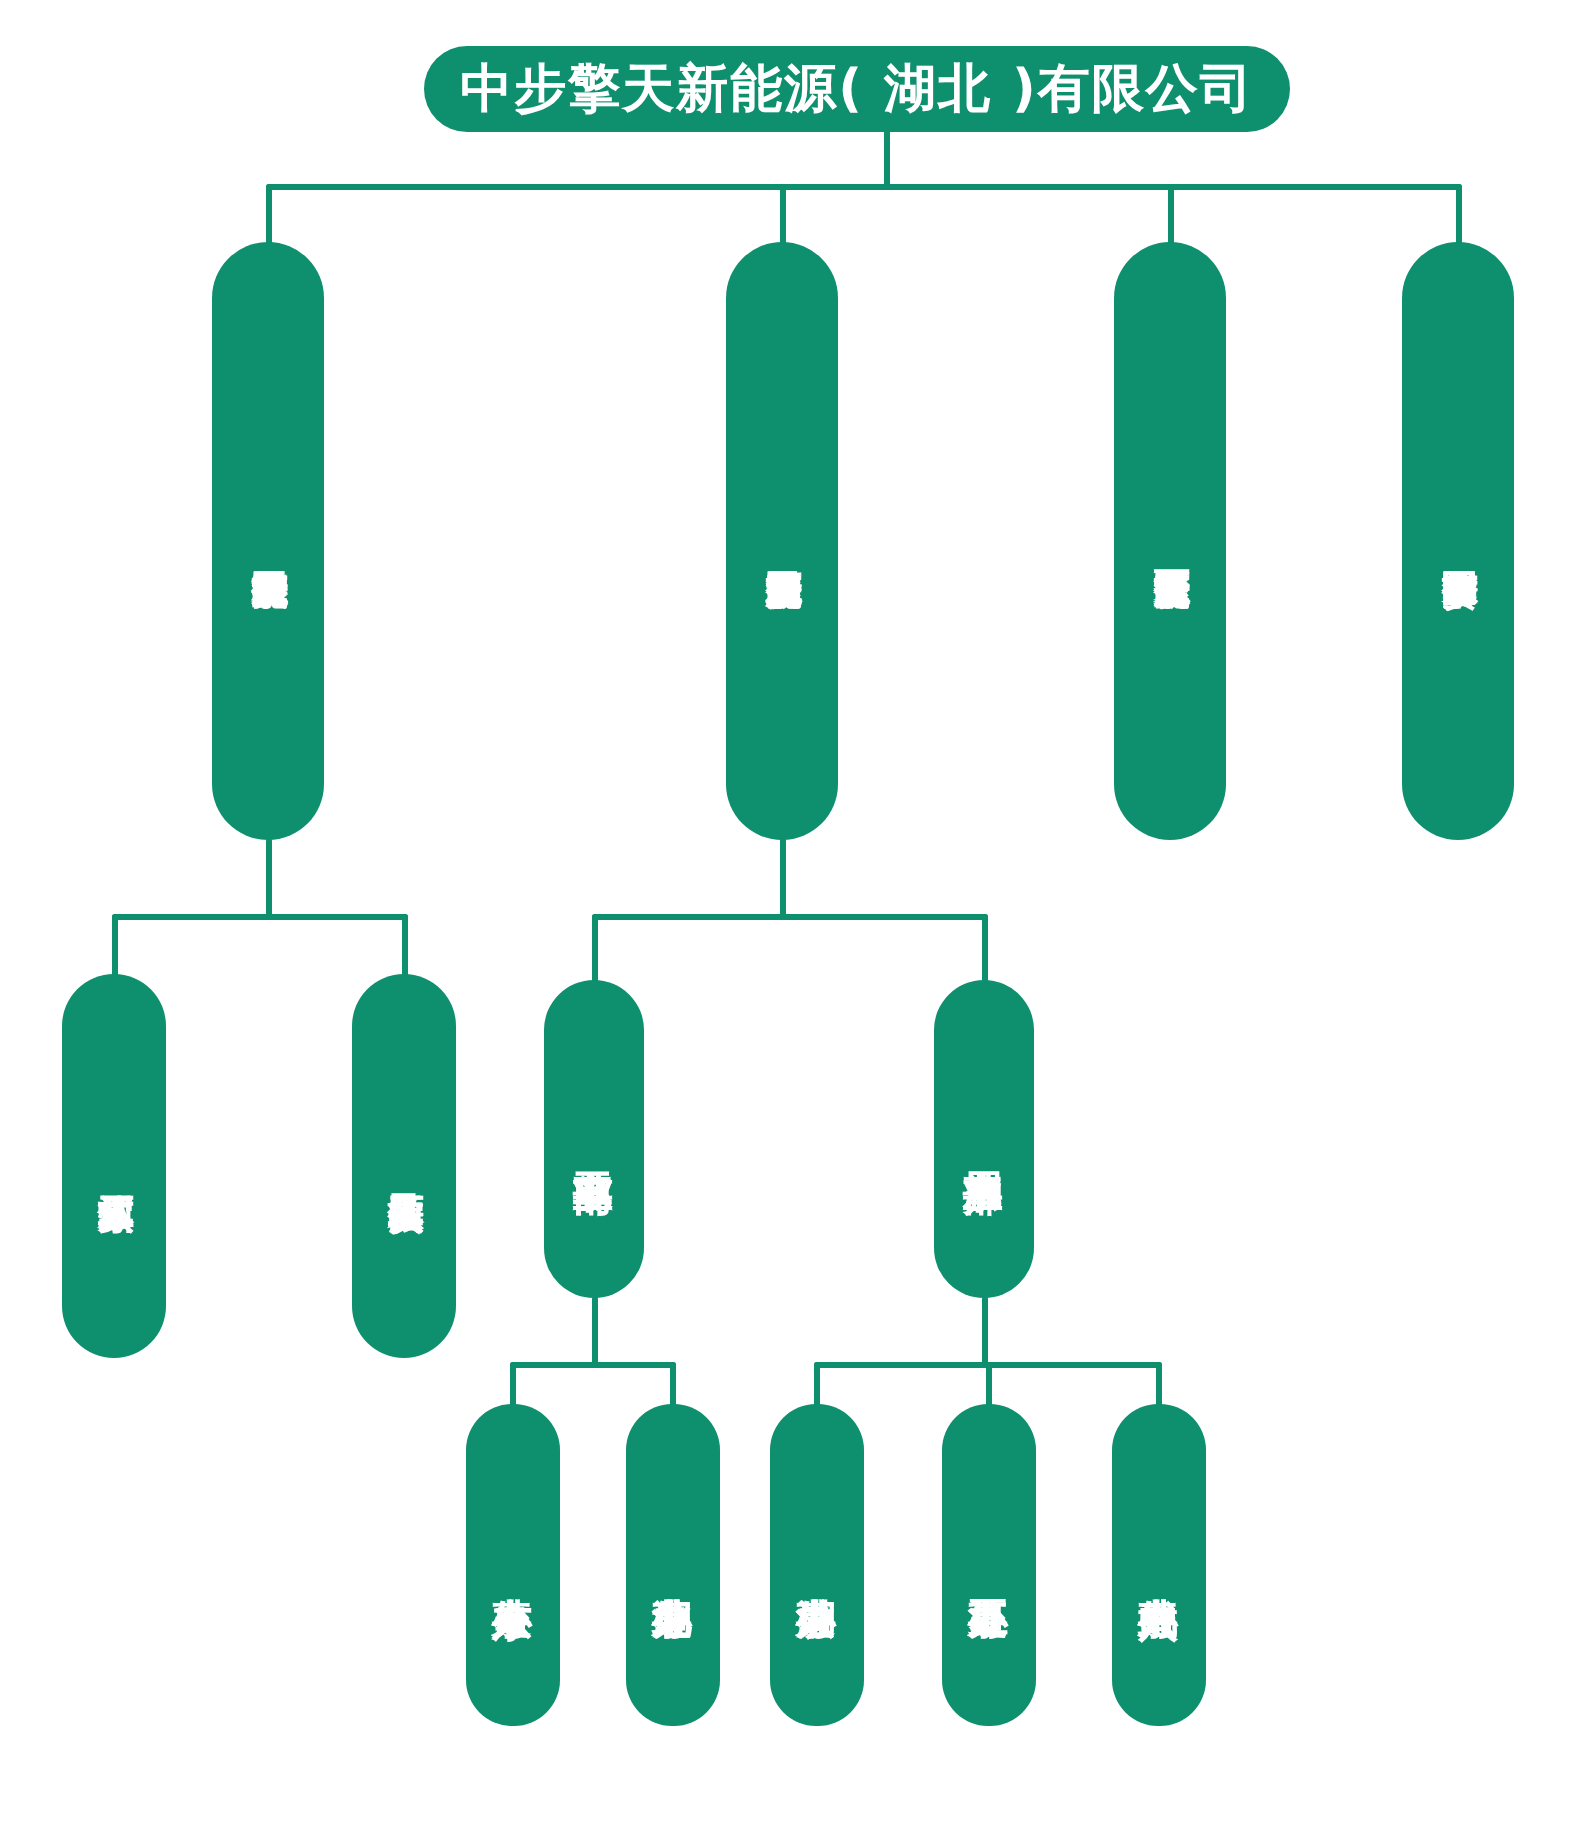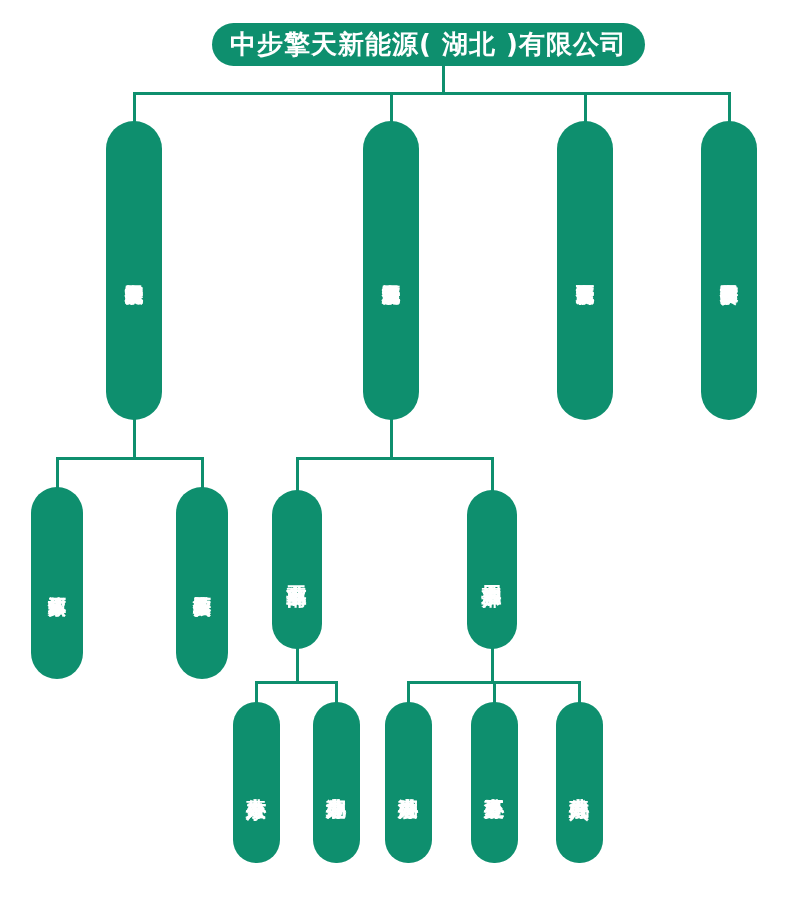--- a/index.html
+++ b/index.html
@@ -1,20 +1,20 @@
 <!DOCTYPE html>
 <html style="--green: #0e8f6e; --text-on-primary: #ffffff; --canvas-bg: #ffffff;"><head>
 <meta charset="utf-8">
 <style>
   :root {
     --green: #0e8f6e;
     --text-on-primary: #ffffff;
     --canvas-bg: #ffffff;
   }
-  * { margin: 0; padding: 0; box-sizing: border-box; }
+  * { margin: 0; padding: 0; box-sizing: border-box; border-radius: 19px; }
   html, body {
     background: #ffffff;
     font-family: "DejaVu Sans", "Liberation Sans", sans-serif;
   }
   .canvas {
     position: relative;
     width: 790px;
     height: 920px;
     background: var(--canvas-bg);
     overflow: hidden;

